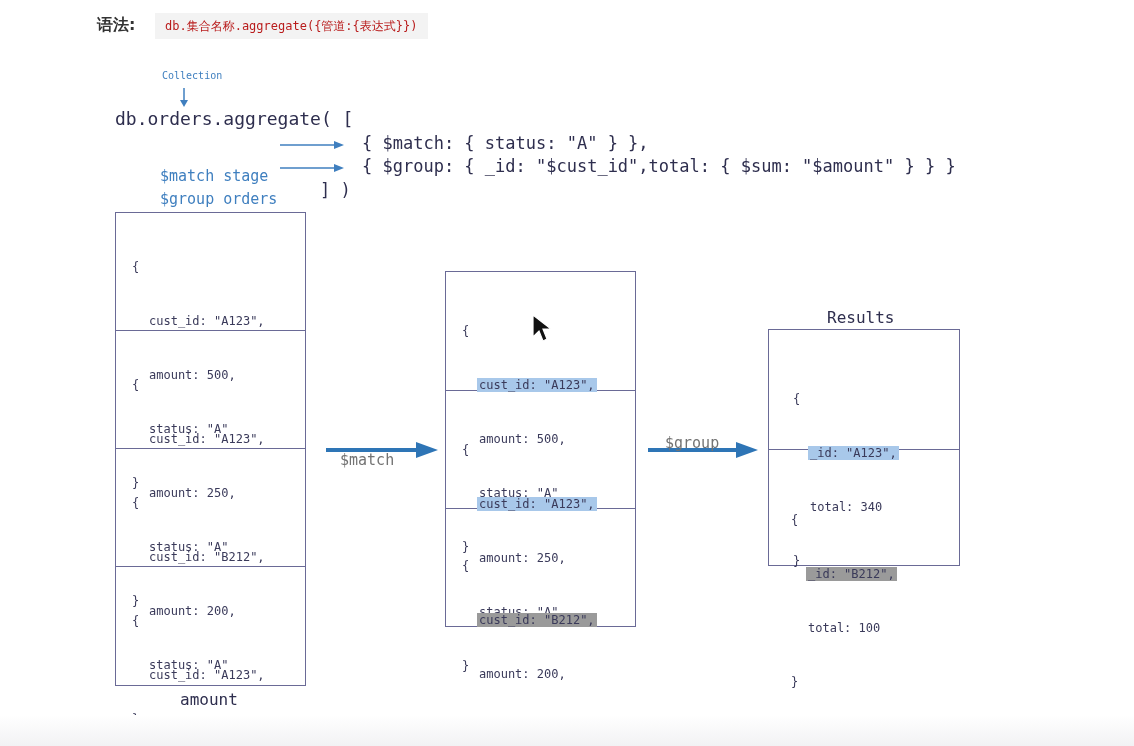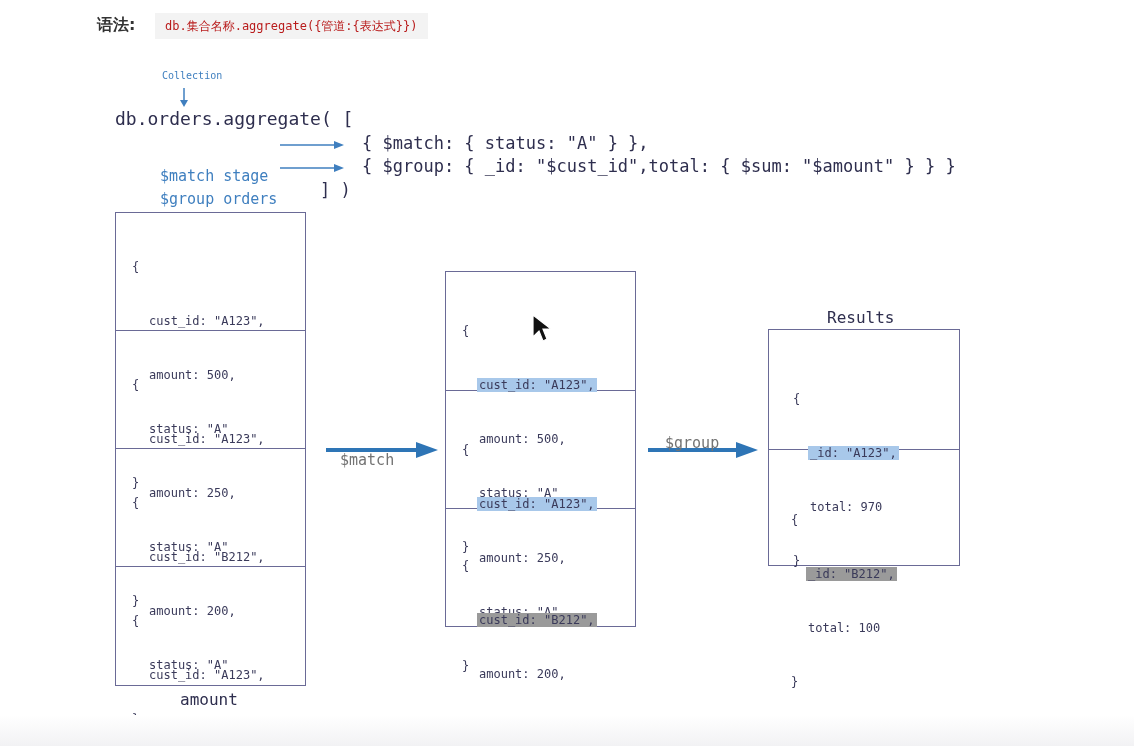--- a/index.html
+++ b/index.html
@@ -142,21 +142,21 @@
   <polygon points="88,2 110,10 88,18" fill="#2e75b6"></polygon>
 </svg>
 <div class="abs flow-label" style="left:665px;top:434px;">$group</div>
 
 <div class="abs caption" style="left:827px;top:308px;">Results</div>
 <div class="box" style="left:768px;top:329px;width:192px;height:237px;">
   <div class="cell" style="top:0;height:120px;">
     <div class="doc" style="left:24px;top:24px;">
       <div>{</div>
       <div style="padding-left:15px"><span class="hl-blue" style="padding:0 2px;">_id: "A123",</span></div>
-      <div style="padding-left:17px">total: 970</div>
+      <div style="padding-left:17px">total: 340</div>
       <div>}</div>
     </div>
   </div>
   <div class="cell" style="top:120px;height:115px;border-bottom:none;">
     <div class="doc" style="left:22px;top:25px;">
       <div>{</div>
       <div style="padding-left:15px"><span class="hl-gray" style="padding:0 2px;">_id: "B212",</span></div>
       <div style="padding-left:17px">total: 100</div>
       <div>}</div>
     </div>

